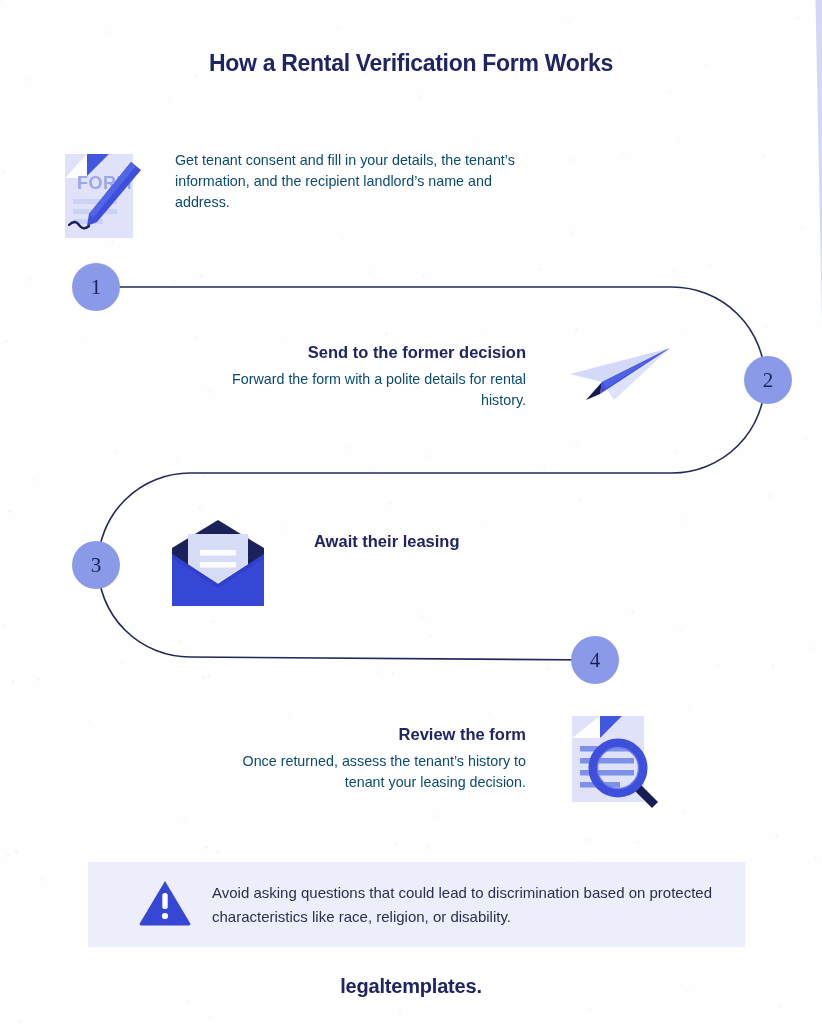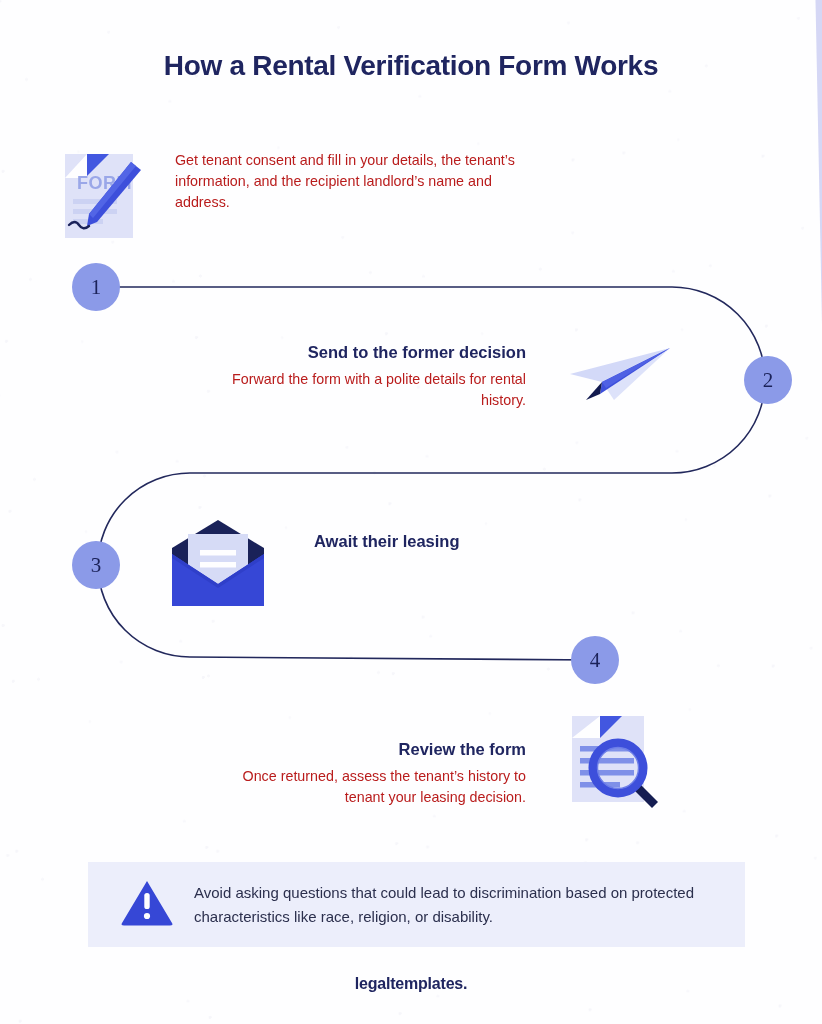--- a/index.html
+++ b/index.html
@@ -30,21 +30,21 @@
       radial-gradient(circle at 55% 88%, rgba(170,170,205,.06) 0 1.2px, transparent 1.7px);
     background-size:190px 170px, 230px 210px, 170px 200px, 250px 180px, 210px 230px, 200px 190px;
     pointer-events:none;
   }
   #content { position:absolute; inset:0; }
 
   
   #page-title {
     position:absolute; left:0; top:50px; width:822px;
     text-align:center;
-    font-size:28px; font-weight:bold;
+    font-size:23px; font-weight:bold;
     color:#1f2560; letter-spacing:-.3px;
   }
 
   
   #connector { position:absolute; left:0; top:0; width:822px; height:1024px; }
 
   
   .step-circle {
     position:absolute;
     width:48px; height:48px; border-radius:50%;
@@ -54,52 +54,52 @@
     font-family:"Liberation Serif", serif;
   }
   #circle-1 { left:72px;  top:263px; }
   #circle-2 { left:744px; top:356px; }
   #circle-3 { left:72px;  top:541px; }
   #circle-4 { left:571px; top:636px; }
 
   
   .step { position:absolute; }
   .step-title { font-size:16.5px; font-weight:bold; color:#1f2560; margin-bottom:7px; }
-  .step-body  { font-size:14.3px; color:#b91c1c; line-height:1.48; }
+  .step-body  { font-size:14.3px; color:#0c4a6e; line-height:1.48; }
 
   #step-1 { left:175px; top:150px; width:365px; text-align:left; }
   #step-2 { left:186px; top:343px; width:340px; text-align:right; }
   #step-3 { left:314px; top:532px; width:392px; text-align:left; }
-  #step-4 { left:200px; top:725px; width:326px; text-align:right;margin-top:15px; }
+  #step-4 { left:200px; top:725px; width:326px; text-align:right; }
 
   
   .icon-box { position:absolute; }
   #icon-form      { left:47px;  top:142px; }
   #icon-plane     { left:562px; top:344px; }
   #icon-envelope  { left:166px; top:518px; }
   #icon-magnifier { left:558px; top:708px; }
 
   
   #warning-callout {
     position:absolute; left:88px; top:862px;
     width:657px; height:85px;
     background:#eceefb;
-    display:flex; align-items:center;
+    display:flex; align-items:center;padding-left:18px;
   }
   #warning-icon { margin-left:32px; margin-right:20px; flex:0 0 auto; }
   #warning-text {
     font-size:15px; color:#2b2f4d; line-height:1.58;
     padding-right:18px;
   }
 
   
   #footer-logo {
     position:absolute; left:0; top:975px; width:822px;
     text-align:center;
-    font-size:16px; font-weight:bold;
+    font-size:20px; font-weight:bold;
     color:#1f2560; letter-spacing:-.2px;
   }
 </style>
 </head>
 <body>
 
 <div id="paper-sheet">
   <div id="paper-texture"></div>
 </div>
 

